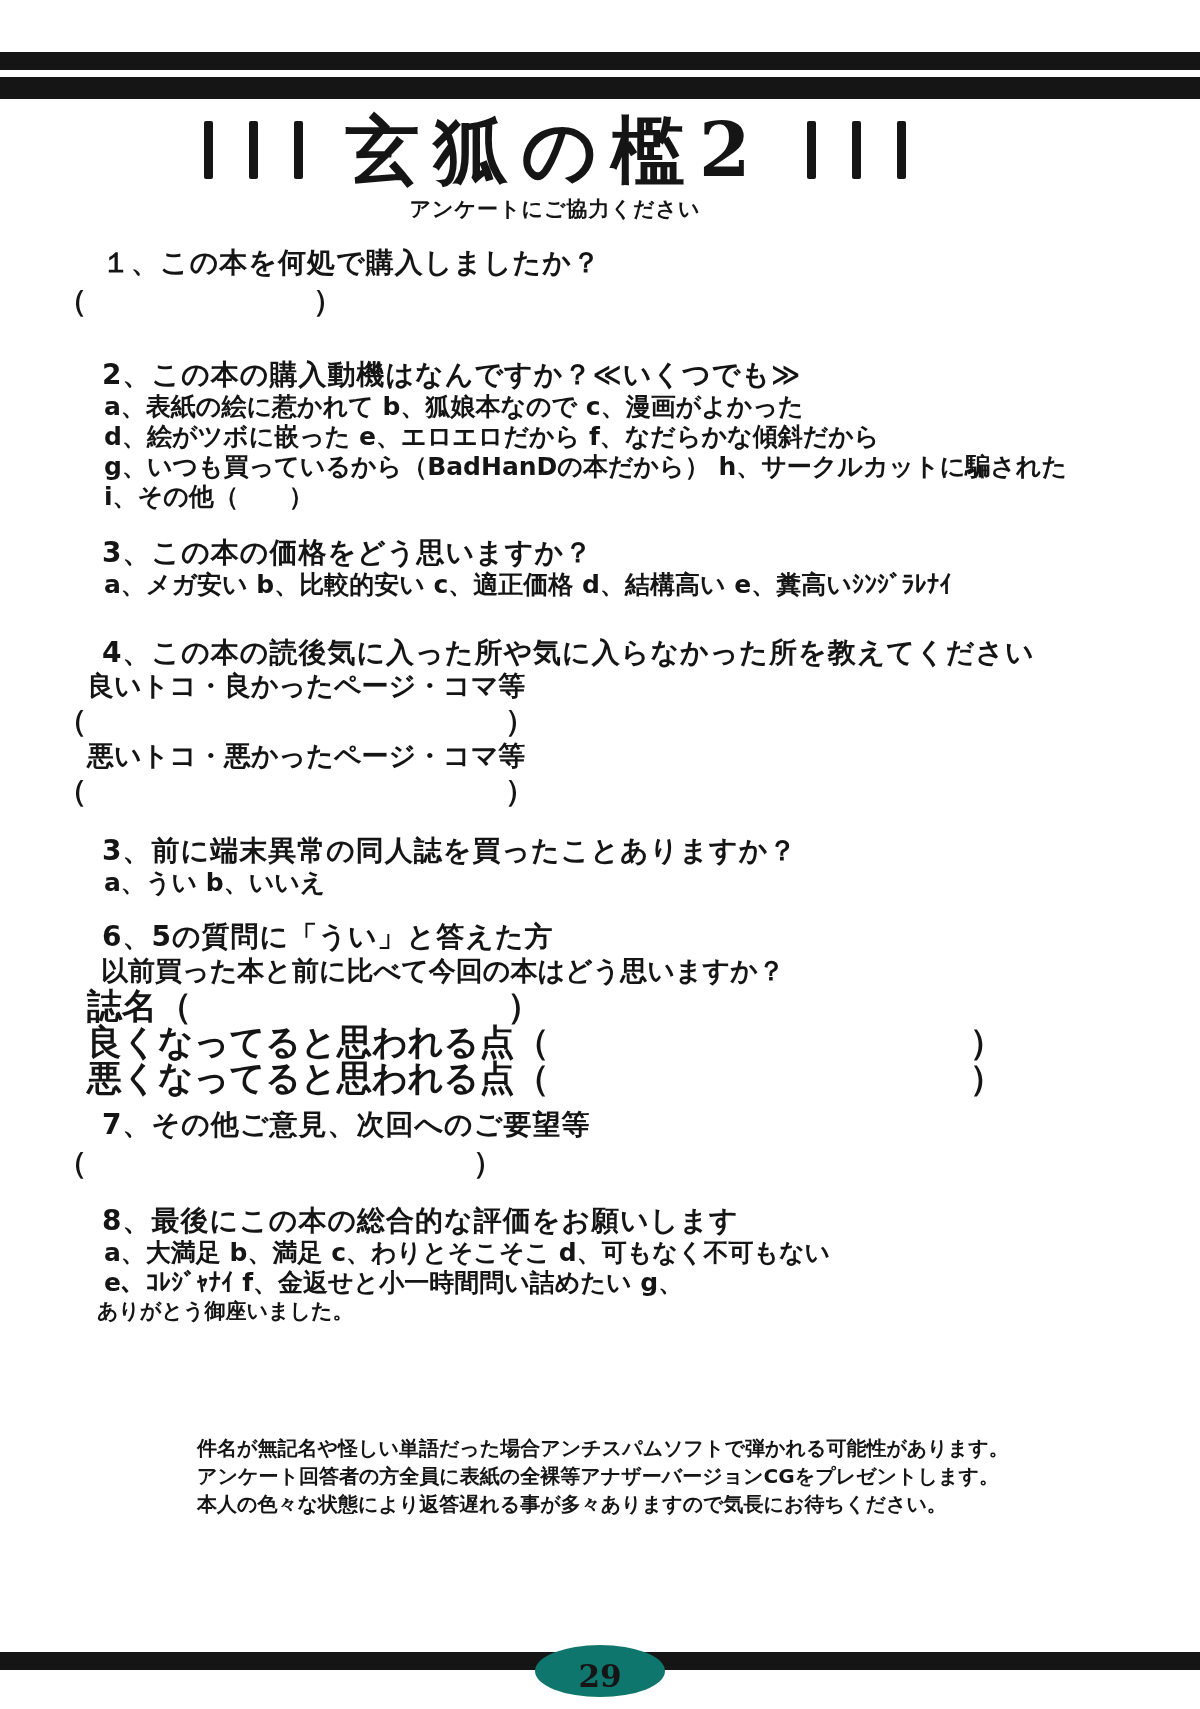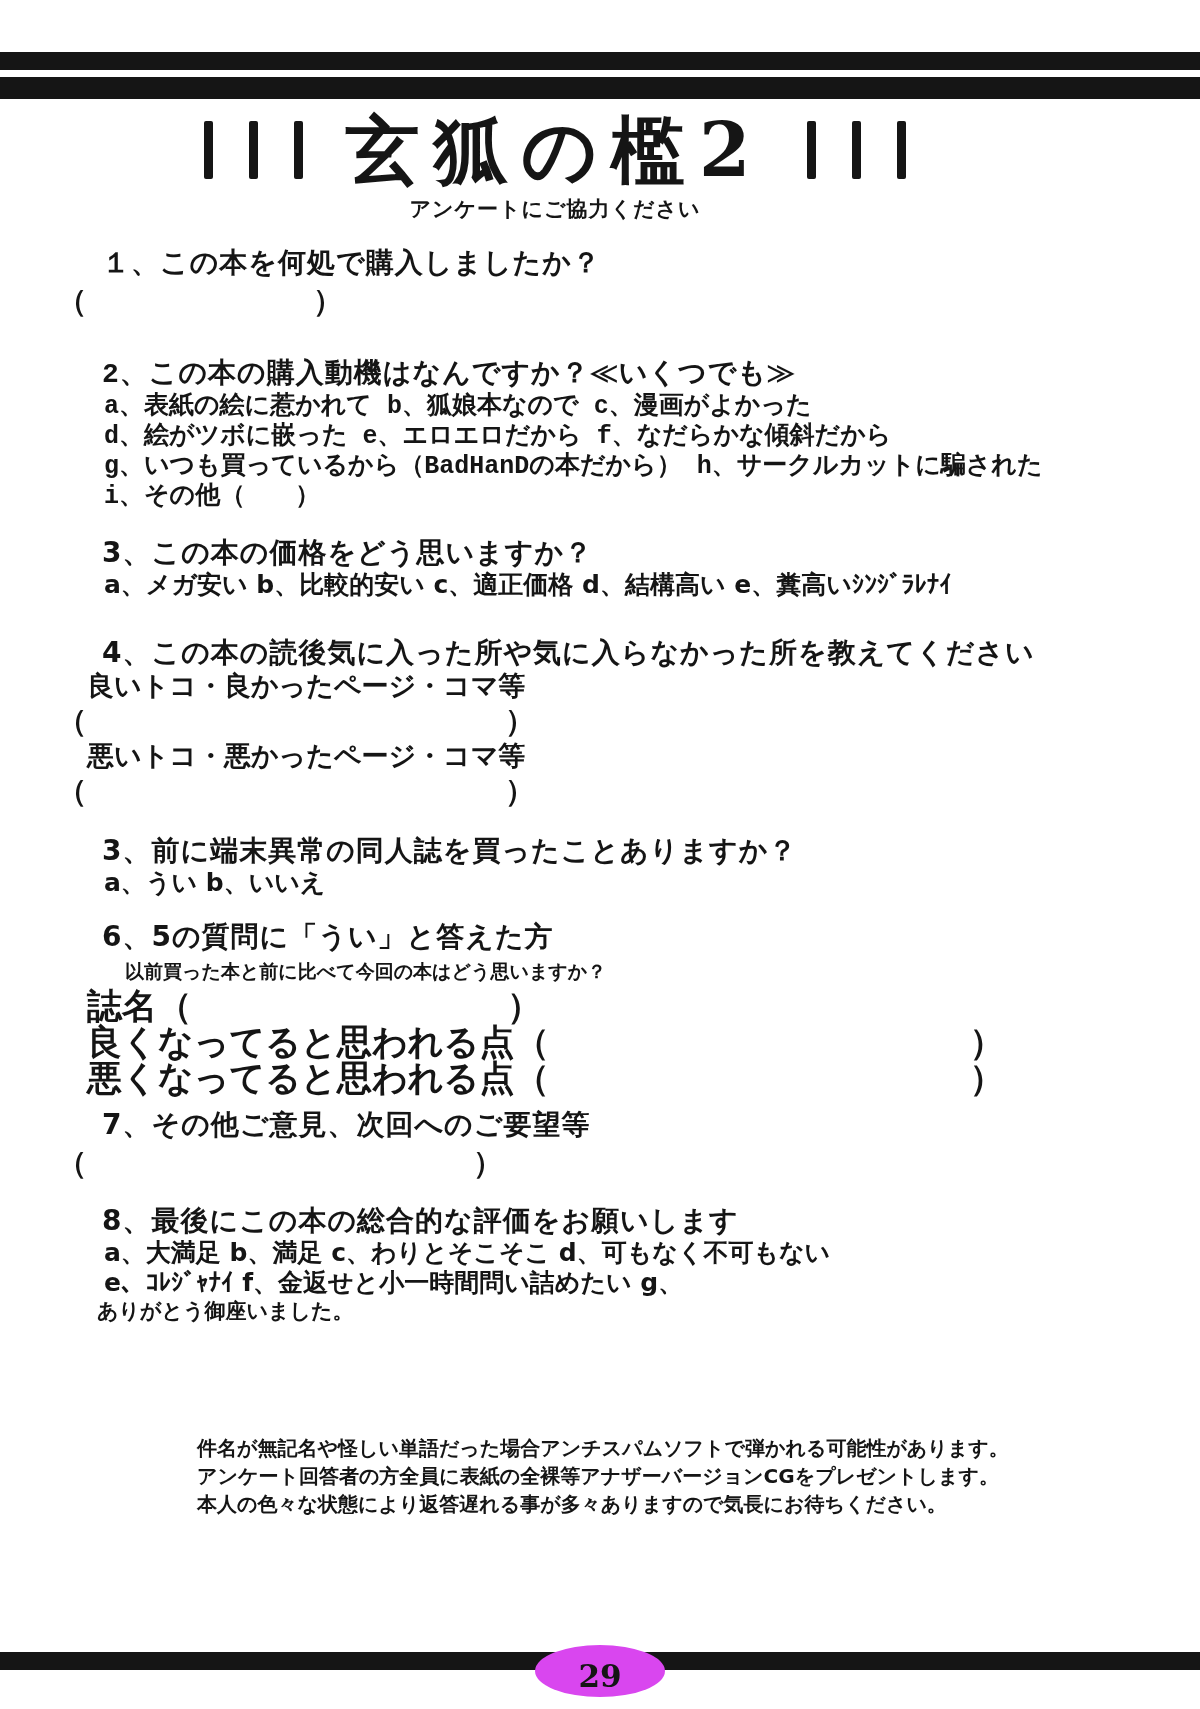--- a/index.html
+++ b/index.html
@@ -42,48 +42,48 @@
     font-size:21px; line-height:25px;
     letter-spacing:1px;
   }
 
   
   .content { padding:0 0 0 57px; }
   .line, .q-heading { white-space:nowrap; }
   .q-heading   { font-size:28px; line-height:34px; margin-left:45px; letter-spacing:1px; }
   .opt-line    { font-size:25px; line-height:30px; margin-left:47px; }
   .label-line  { font-size:27px; line-height:32px; margin-left:30px; }
-  .indent-line { font-size:19px; line-height:34px; margin-left:68px; }
+  .indent-line { font-size:27px; line-height:34px; margin-left:44px; }
   .pl-line     { font-size:35px; line-height:36px; margin-left:30px; }
   .paren-line  { font-size:30px; line-height:38px; margin-left:0; letter-spacing:2px; }
   .paren-line.tall { line-height:42px; }
   .small-line  { font-size:21px; line-height:26px; margin-left:40px; }
 
   .q1 { margin-top:24px; }
-  .q2 { margin-top:36px;font-family:Liberation Mono, monospace; }
+  .q2 { margin-top:36px; }
   .q3 { margin-top:24px; }
   .q4 { margin-top:36px; }
   .q5 { margin-top:24px; }
   .q6 { margin-top:22px; }
   .q7 { margin-top:12px; }
   .q8 { margin-top:20px; }
 
   
   .footer { margin:110px 0 0 140px; }
   .footer-line { font-size:20px; line-height:28px; white-space:nowrap; }
 
   
   .bottom-bar {
     position:absolute; left:0; right:0; top:1652px; height:18px;
     background:#151515;
   }
   .page-number-oval {
     position:absolute; top:1645px; left:50%; transform:translateX(-50%);
     width:130px; height:52px;
-    background:#d946ef; border-radius:50%;
+    background:#0f766e; border-radius:50%;
     display:flex; align-items:center; justify-content:center;
   }
   .page-number-oval span {
     font-family:"DejaVu Serif","Liberation Serif",serif;
     font-weight:900; font-size:31px; line-height:1;
     margin-top:10px;
   }
 </style>
 </head>
 <body>

